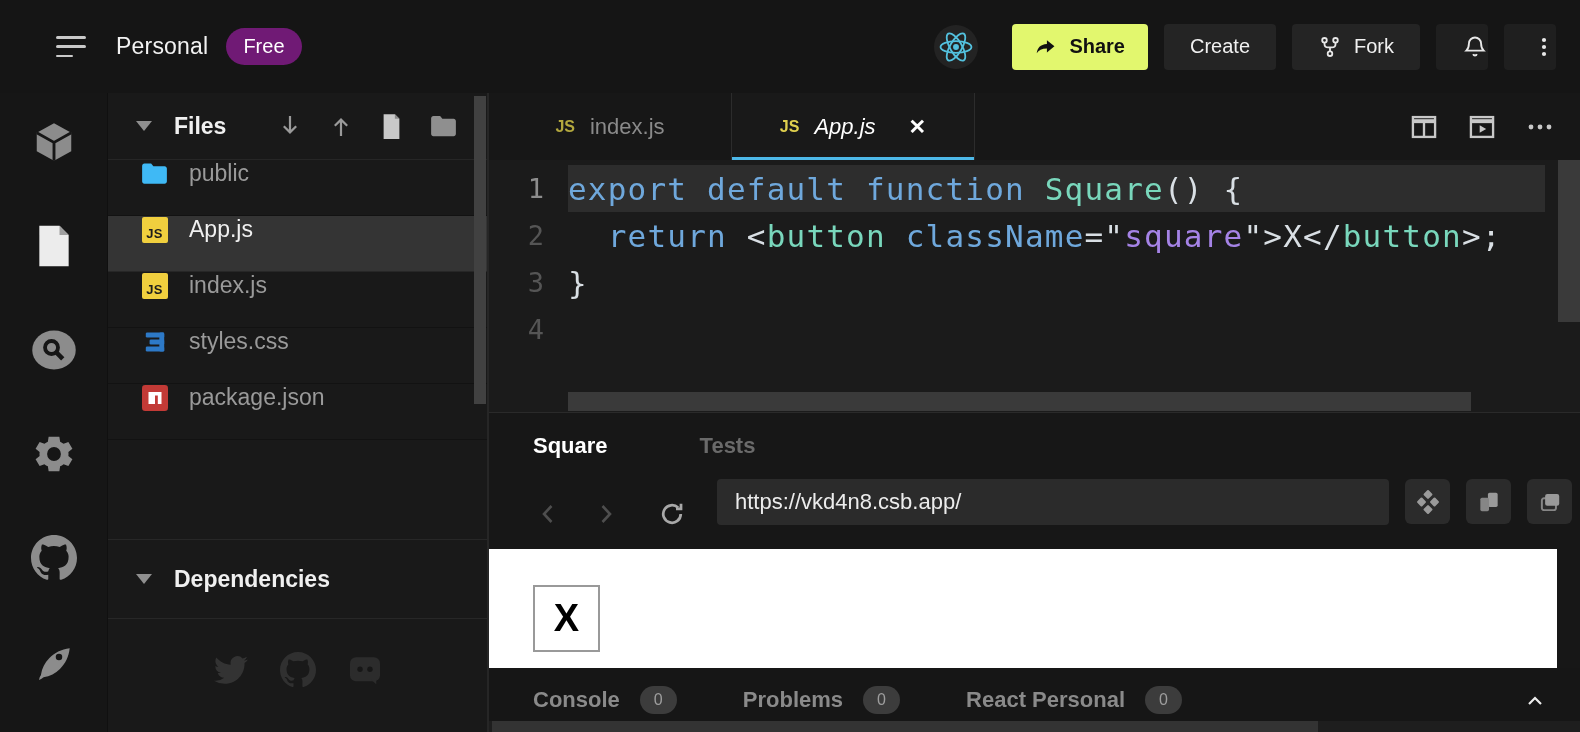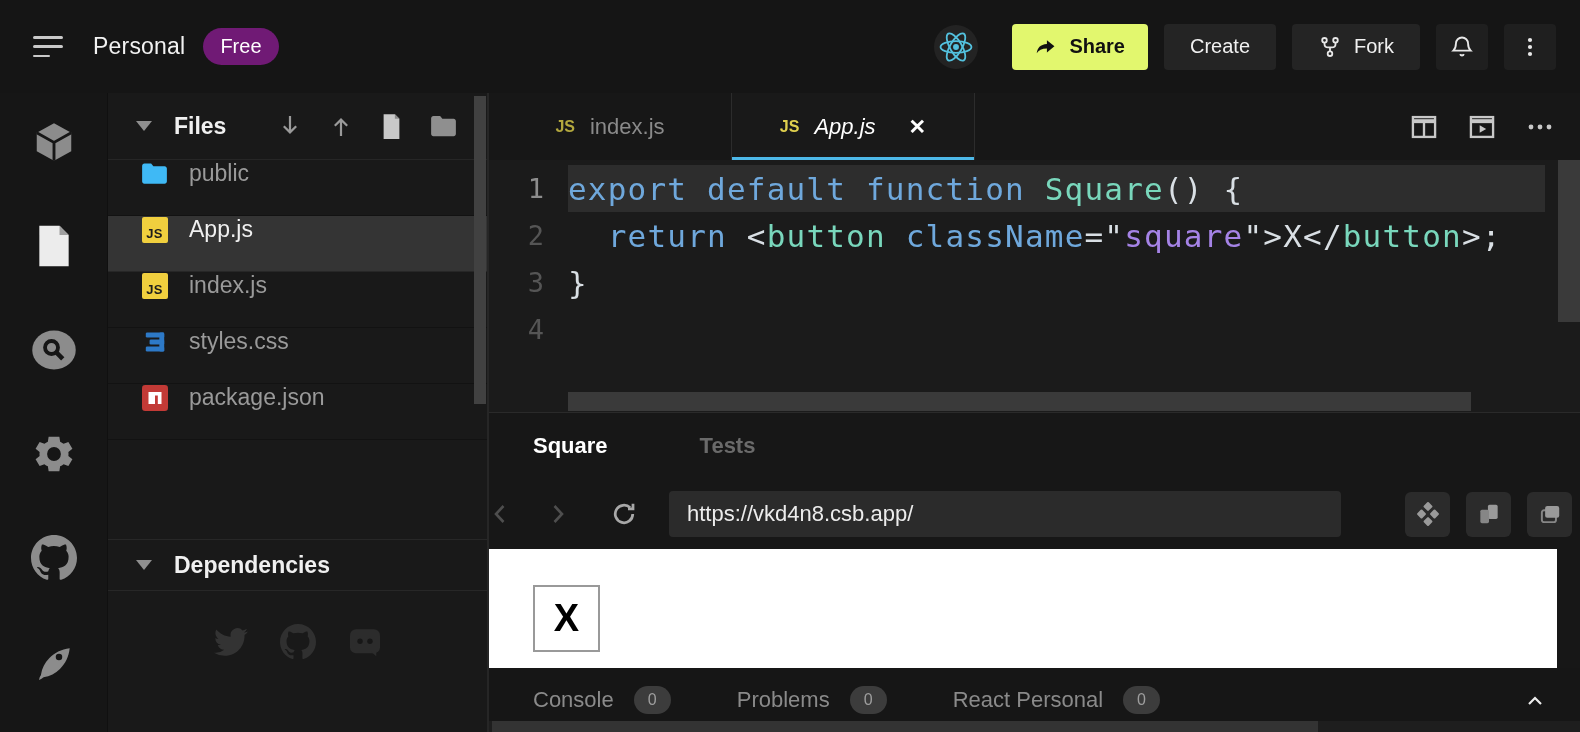--- a/index.html
+++ b/index.html
@@ -2,31 +2,31 @@
 <html><head>
 <meta charset="utf-8">
 <style>
   * { margin:0; padding:0; box-sizing:border-box; }
   html,body { background:#000; }
   body { font-family:"Liberation Sans", sans-serif; }
   .app { position:relative; width:1580px; height:732px; background:#151515; overflow:hidden;
          display:flex; flex-direction:column; color:#e8e8e8; }
 
   
-  .topbar { height:93px; flex:0 0 93px; background:#151515; display:flex; align-items:center; padding:0 24px 0 33px; }
+  .topbar { height:93px; flex:0 0 93px; background:#151515; display:flex; align-items:center; padding:0 24px 0 33px;margin-left:23px; }
   .hamburger { width:30px; height:21px; display:flex; flex-direction:column; justify-content:space-between; cursor:pointer; }
   .hamburger span { height:2.5px; background:#c9c9c9; border-radius:2px; }
   .hamburger span:nth-child(1){ width:30px; }
   .hamburger span:nth-child(2){ width:30px; }
   .hamburger span:nth-child(3){ width:17px; }
   .workspace { margin-left:30px; font-size:23px; color:#f2f2f2; letter-spacing:.2px; }
   .plan-badge { margin-left:18px; background:#701a75; color:#fff; font-size:20px; padding:7px 17px; border-radius:999px; }
   .topbar .spacer { flex:1; }
   .react-logo { width:44px; height:44px; border-radius:50%; background:#232323; display:flex; align-items:center; justify-content:center; margin-right:34px; }
-  .btn { height:46px; border-radius:4px; display:flex; align-items:center; justify-content:center; gap:12px;
+  .btn { height:46px; border-radius:4px; display:flex; align-items:center; justify-content:flex-end; gap:12px;
          font-size:20px; cursor:pointer; border:none; }
   .btn-share { background:#e2f76e; color:#111; font-weight:600; padding:0 23px; margin-right:16px; }
   .btn-dark  { background:#242424; color:#f0f0f0; padding:0 26px; margin-right:16px; }
   .btn-icon  { width:52px; background:#1f1f1f; margin-right:16px; }
   .btn-icon:last-child { margin-right:0; }
 
   
   .body { flex:1; display:flex; min-height:0; }
 
   
@@ -40,21 +40,21 @@
   .chev-down { width:0; height:0; border-left:8px solid transparent; border-right:8px solid transparent; border-top:10px solid #8f8f8f; cursor:pointer; }
   .fp-title { margin-left:22px; font-size:23px; font-weight:600; color:#f0f0f0; }
   .fp-actions { margin-left:auto; display:flex; align-items:center; gap:27px; }
   .fp-actions .a-icon { cursor:pointer; display:flex; }
   .file-list { }
   .file-row { height:56px; display:flex; align-items:flex-start; padding-left:33px; font-size:23px; color:#9a9a9a; cursor:pointer; border-bottom:1px solid rgba(0,0,0,.25); }
   .file-row.selected { background:#343434; color:#f0f0f0; }
   .ficon { width:27px; height:27px; margin-right:21px; display:flex; align-items:center; justify-content:center; flex:0 0 27px; }
   .jsbadge { width:26px; height:26px; background:#f0cf3e; border-radius:2px; color:#1c1c1c; font-weight:800; font-size:13px;
              display:flex; align-items:flex-end; justify-content:center; padding-bottom:2px; letter-spacing:.3px; }
-  .deps-header { margin-top:99px; height:52px; border-top:1px solid #272727; border-bottom:1px solid #272727;
+  .deps-header { margin-top:99px; height:80px; border-top:1px solid #272727; border-bottom:1px solid #272727;
                  display:flex; align-items:center; padding-left:28px; }
   .deps-title { margin-left:22px; font-size:23px; font-weight:600; color:#f0f0f0; }
   .social-row { margin-top:32px; display:flex; justify-content:center; gap:30px; }
   .social-row .s-icon { width:37px; height:37px; display:flex; align-items:center; justify-content:center; cursor:pointer; }
   .fp-scrollbar { position:absolute; right:1px; top:3px; width:12px; height:308px; background:#414141; }
 
   .vdivider { width:2px; flex:0 0 2px; background:#262626; }
 
   
   .editorcol { flex:1; display:flex; flex-direction:column; min-width:0; background:#171717; }
@@ -83,40 +83,40 @@
   .code-line.active .code-text { background:#2d2d2d; }
   .tok-kw { color:#6fa8dc; } .tok-fn { color:#79d7bc; } .tok-str { color:#a583e6; } .tok-pl { color:#d9dfe4; }
   .ed-vscroll { position:absolute; right:0; top:0; width:22px; height:162px; background:#3a3a3a; }
   .ed-hscroll { position:absolute; left:79px; bottom:1px; width:903px; height:19px; background:#3a3a3a; }
 
   
   .browserpanel { flex:1; display:flex; flex-direction:column; background:#171717; border-top:1px solid #2a2a2a; min-height:0; }
   .btabs { height:66px; flex:0 0 66px; display:flex; align-items:center; padding-left:44px; gap:92px; }
   .btab { font-size:22px; font-weight:600; color:#6a6a6a; cursor:pointer; }
   .btab.active { color:#ffffff; }
-  .bnav { height:70px; flex:0 0 70px; display:flex; align-items:center; }
+  .bnav { height:70px; flex:0 0 70px; display:flex; padding-left:48px; }
   .nav-ic { display:flex; align-items:center; cursor:pointer; }
   .nav-back { margin-right:36px; } .nav-fwd { margin-right:40px; } .nav-refresh { margin-right:30px; }
   .urlbar { width:672px; height:46px; background:#2b2b2b; border-radius:4px; display:flex; align-items:center; padding:0 18px; }
   .urlbar input { width:100%; background:transparent; border:none; outline:none; color:#ececec; font-size:22px;
                   font-family:"Liberation Sans", sans-serif; }
   .bnav .spacer { flex:1; }
   .sq-btn { width:45px; height:45px; background:#2b2b2b; border-radius:6px; display:flex; align-items:center; justify-content:center;
             margin-right:16px; cursor:pointer; }
   .bnav .pad-r { width:8px; }
 
   .preview { flex:1; background:#ffffff; margin-right:23px; position:relative; min-height:0; }
   .x-button { position:absolute; left:44px; top:36px; width:67px; height:67px; background:#fff; border:2px solid #999;
               color:#000; font-weight:700; font-size:38px; display:flex; align-items:center; justify-content:center;
               cursor:pointer; font-family:"Liberation Sans", sans-serif; }
 
   
   .consolebar { height:64px; flex:0 0 64px; background:#161616; display:flex; align-items:center; padding-left:44px; position:relative; }
   .cons-item { display:flex; align-items:center; gap:20px; margin-right:66px; cursor:pointer; }
-  .cons-label { font-size:22px; font-weight:400; color:#8a8a8a; }
+  .cons-label { font-size:22px; font-weight:700; color:#8a8a8a; }
   .cons-badge { min-width:37px; height:28px; padding:0 8px; background:#3c3c3c; border-radius:14px; color:#9e9e9e;
                 font-size:16px; display:flex; align-items:center; justify-content:center; }
   .cons-chevron { margin-left:auto; padding-right:36px; display:flex; cursor:pointer; }
   .cons-hscroll-track { position:absolute; left:0; bottom:0; height:11px; width:100%; background:#1e1e1e; }
   .cons-hscroll { position:absolute; left:3px; bottom:0; height:11px; width:826px; background:#333; }
 
   svg { display:block; }
 </style>
 </head>
 <body>

